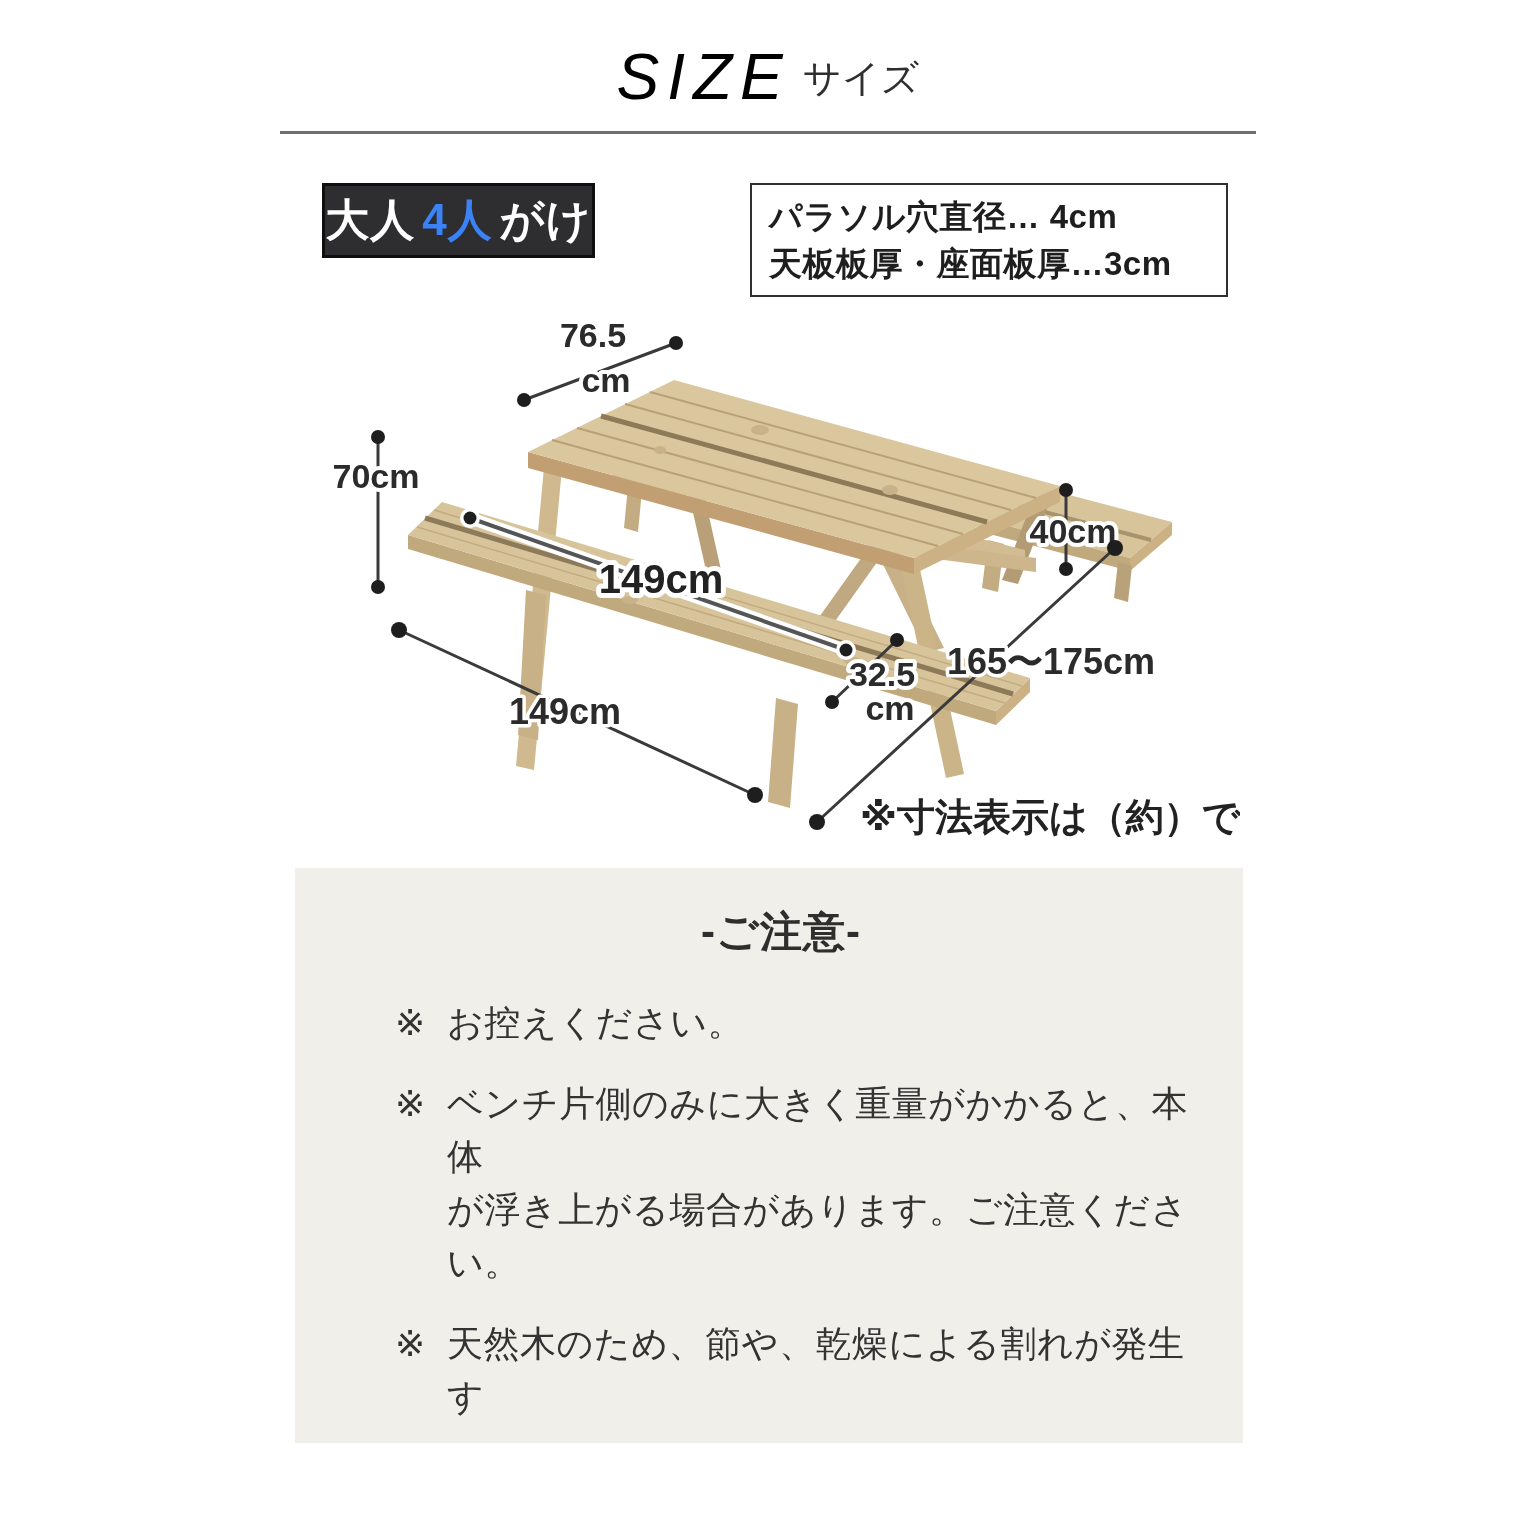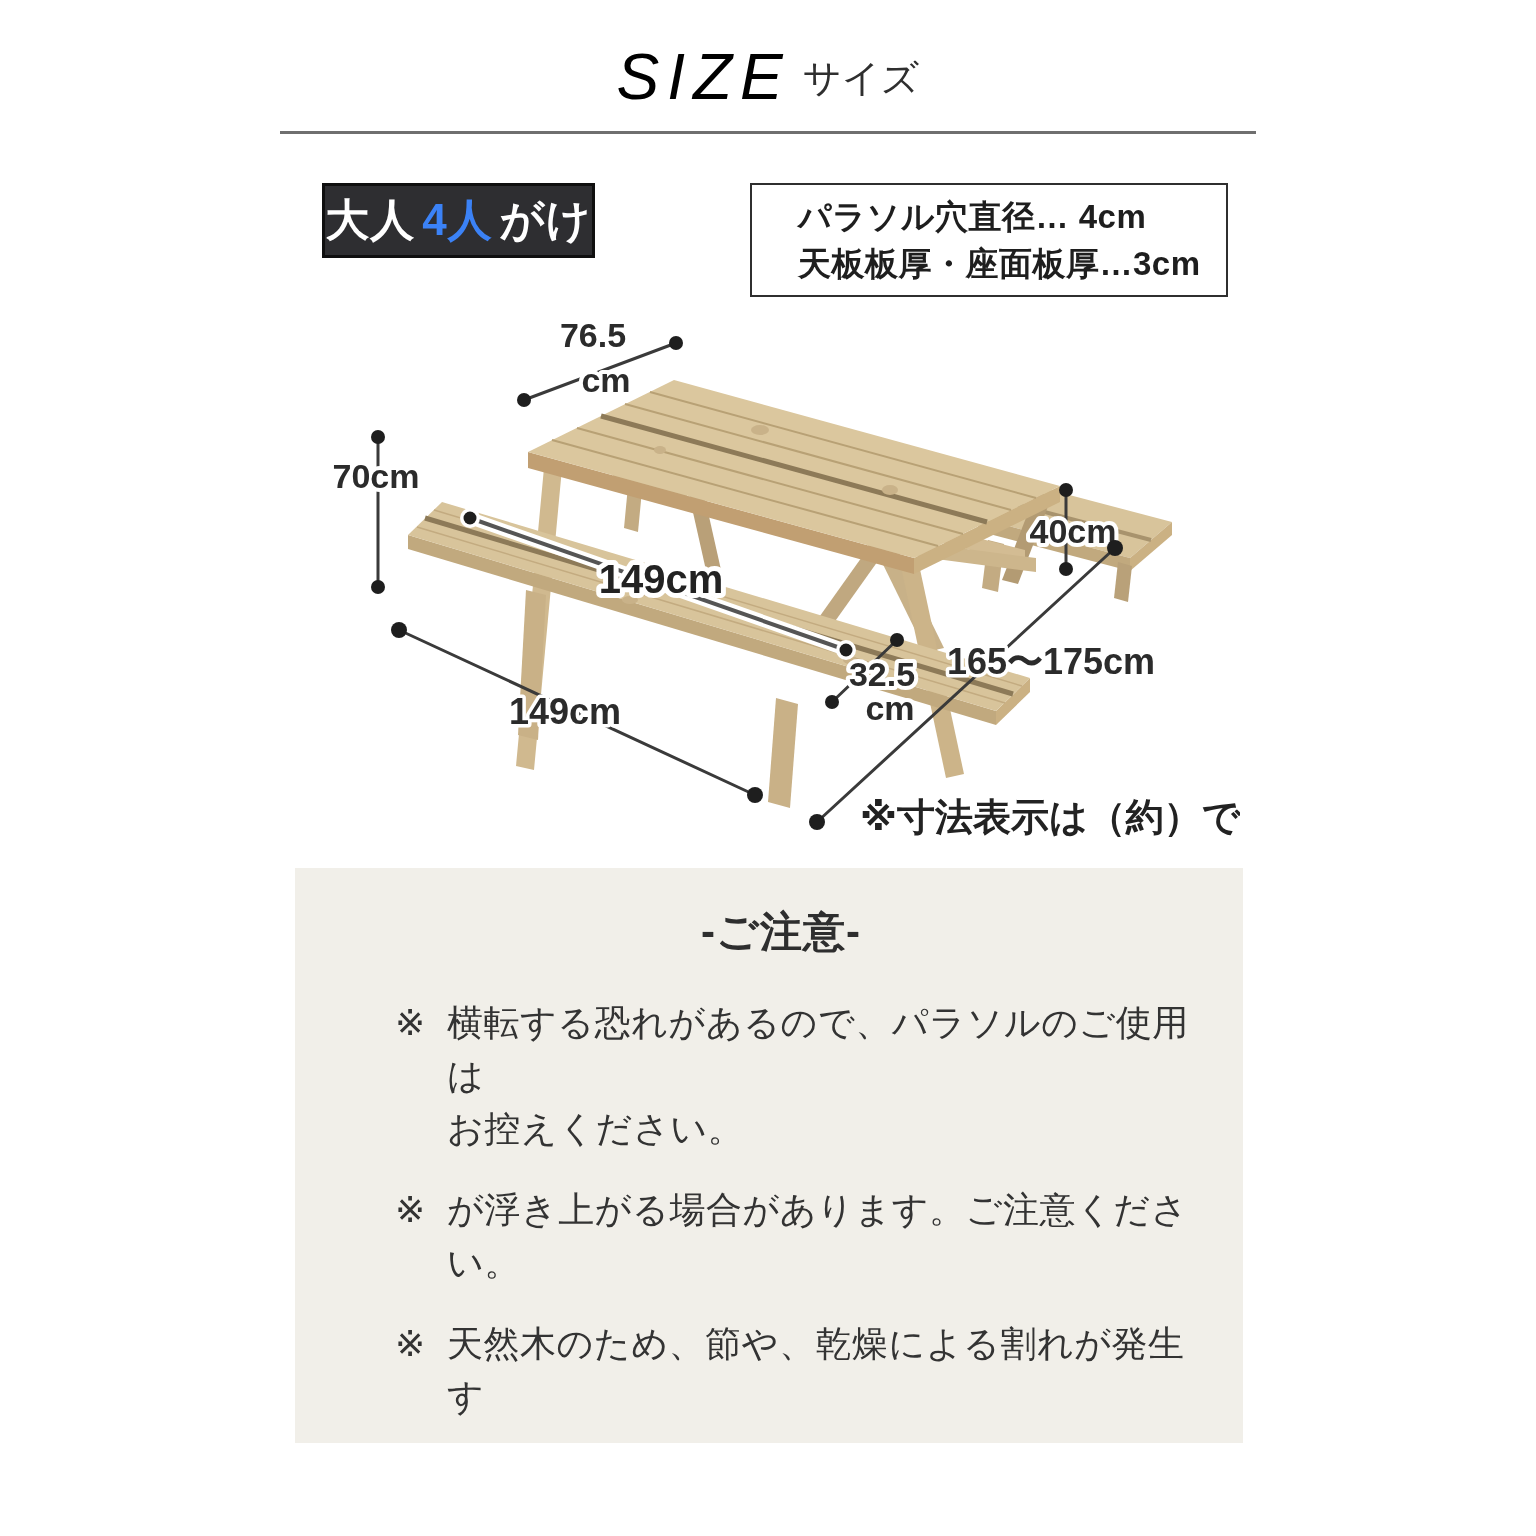--- a/index.html
+++ b/index.html
@@ -22,21 +22,21 @@
   
   .badge{
     top:183px;left:322px;width:273px;height:75px;box-sizing:border-box;
     border:3px solid #0f0f0f;display:flex;align-items:center;justify-content:center;
     font-size:44px;font-weight:700;color:#ffffff;letter-spacing:1px;gap:7px;
   }
   
   .spec-box{
     top:183px;left:750px;width:478px;height:114px;box-sizing:border-box;
     border:2px solid #2f2f2f;background:#ffffff;display:flex;flex-direction:column;
-    justify-content:center;padding-left:46px;font-size:33px;font-weight:600;
+    justify-content:center;padding-left:17px;font-size:33px;font-weight:600;
     color:#1e1e1e;line-height:47px;letter-spacing:0.5px;
   }
   
   .diagram-svg{top:300px;left:330px;width:910px;height:570px;}
   svg text{
     font-family:"Liberation Sans","DejaVu Sans",sans-serif;
   }
   .dim{
     font-size:34px;font-weight:600;fill:#2b2b2b;text-anchor:middle;
     paint-order:stroke;stroke:#ffffff;stroke-width:8px;stroke-linejoin:round;
@@ -197,25 +197,25 @@
 
     <text class="approx" x="530" y="530">※寸法表示は（約）です。</text>
   </g>
 </svg>
 
 <div class="abs notice" style="background:#f1efe9;">
   <div class="notice-heading">-ご注意-</div>
   <div class="notes">
     <div class="note">
       <span class="marker">※</span>
-      <div>横転する恐れがあるので、パラソルのご使用は</div>
       <div>お控えください。</div>
     </div>
     <div class="note">
       <span class="marker">※</span>
+      <div>ベンチ片側のみに大きく重量がかかると、本体</div>
       <div>が浮き上がる場合があります。ご注意ください。</div>
     </div>
     <div class="note">
       <span class="marker">※</span>
       <div>天然木のため、節や、乾燥による割れが発生す</div>
 
     </div>
   </div>
 </div>
 

